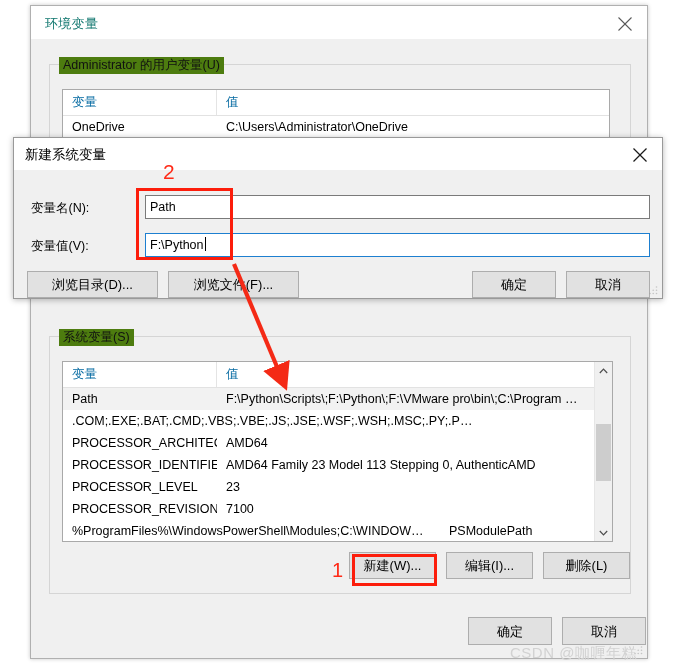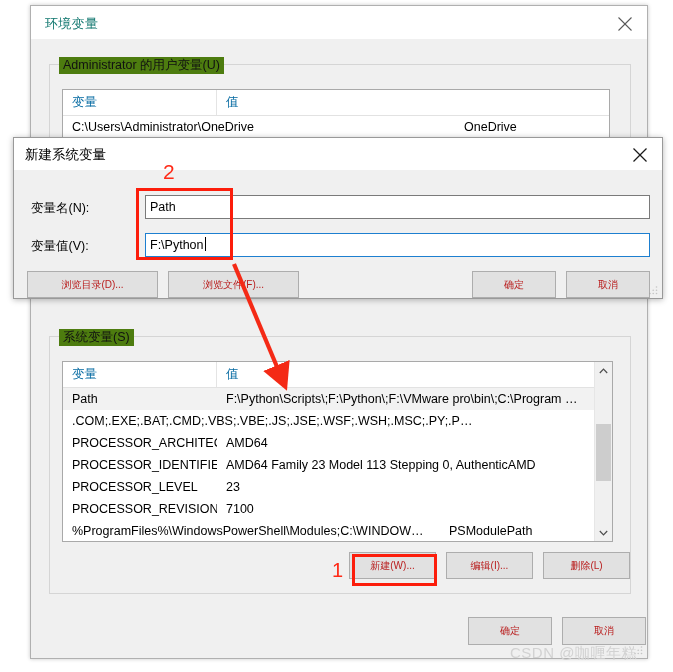--- a/index.html
+++ b/index.html
@@ -185,22 +185,22 @@
     top: 62px;
     height: 57px;
     background: #cdcdcd;
   }
 
   
   .wbtn {
     background: #e1e1e1;
     border: 1px solid #adadad;
     font-family: "Liberation Sans", "DejaVu Sans", sans-serif;
-    font-size: 10px;
-    color: #b91c1c;
+    font-size: 13px;
+    color: #000000;
     text-align: center;
     box-sizing: border-box;
     cursor: default;
     padding: 0;
     line-height: 1;
     display: flex;
     align-items: center;
     justify-content: center;
     position: absolute;
   }
@@ -370,22 +370,22 @@
 
     <div class="groupbox" id="user-group">
       <div class="gb-legend">Administrator 的用户变量(U)</div>
 
       <div id="user-table">
         <div class="tbl-head">
           <div class="th c1">变量</div>
           <div class="th c2">值</div>
         </div>
         <div class="tbl-row">
+          <div class="td c1">OneDrive</div>
           <div class="td c2">C:\Users\Administrator\OneDrive</div>
-          <div class="td c1">OneDrive</div>
         </div>
       </div>
     </div>
 
     <div class="groupbox" id="sys-group">
       <div class="gb-legend">系统变量(S)</div>
 
       <div id="sys-table-wrap">
         <div id="sys-table-inner">
           <div class="tbl-head">

